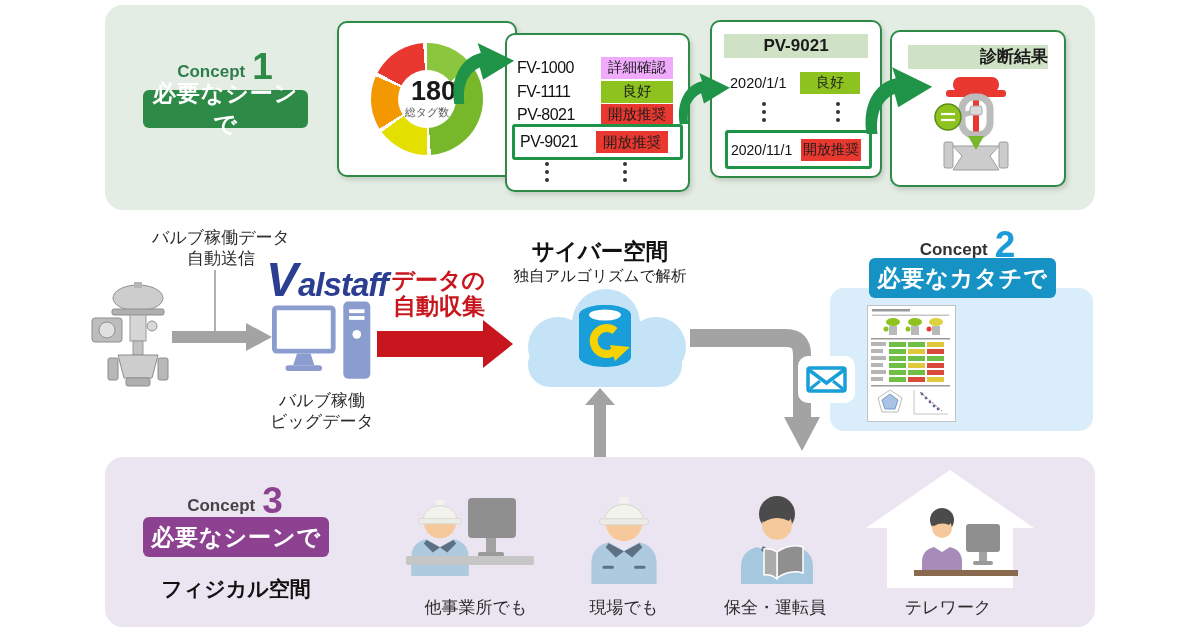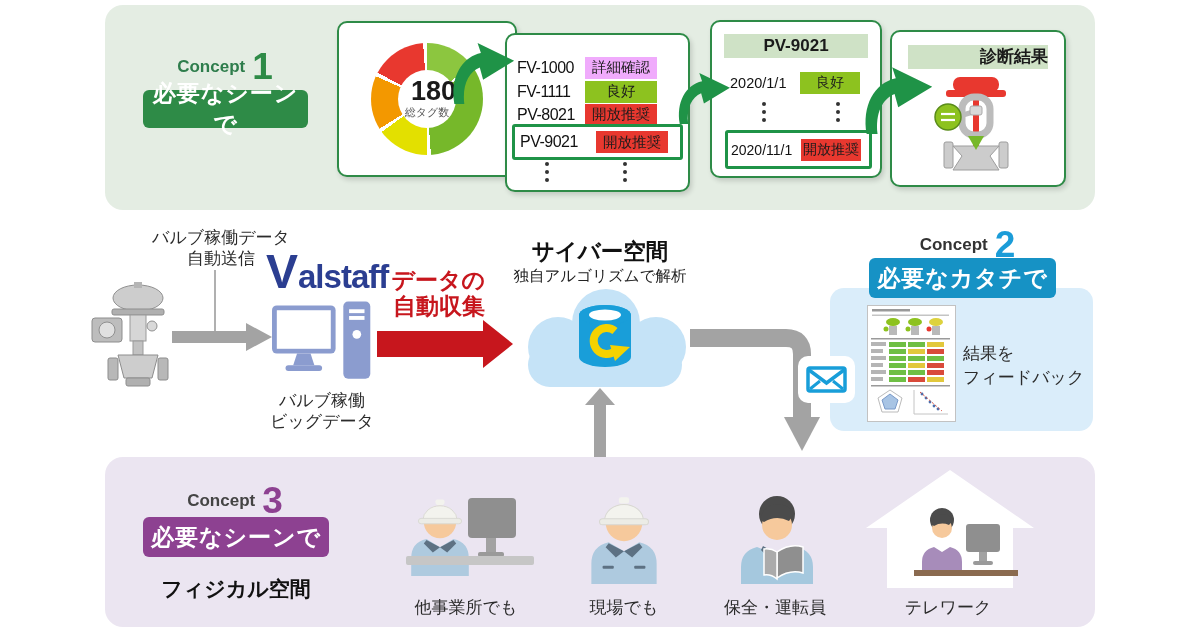--- a/index.html
+++ b/index.html
@@ -6,21 +6,21 @@
   .canvas{position:relative;width:1200px;height:630px;background:#fff;overflow:hidden;
           font-family:"Liberation Sans","DejaVu Sans",sans-serif;color:#222;}
   .abs{position:absolute;}
 
   
   .panel-top{left:105px;top:5px;width:990px;height:205px;background:#e4ede3;border-radius:18px;}
   .panel-bottom{left:105px;top:457px;width:990px;height:170px;background:#ebe5f1;border-radius:18px;}
   .panel-blue{left:830px;top:288px;width:263px;height:143px;background:#daedfa;border-radius:14px;}
 
   
-  .concept-head{display:flex;align-items:center;justify-content:center;gap:7px;}
+  .concept-head{display:flex;align-items:flex-end;justify-content:center;gap:7px;}
   .concept-head .word{font-size:17px;font-weight:bold;}
   .concept-head .num{font-size:37px;font-weight:bold;line-height:30px;}
   .c1-head{left:140px;top:52px;width:170px;} .c1-head .word{color:#2e7d4c;} .c1-head .num{color:#2e8b47;}
   .c2-head{left:880px;top:230px;width:175px;} .c2-head .word{color:#333;} .c2-head .num{color:#1b9cd8;}
   .c3-head{left:150px;top:486px;width:170px;} .c3-head .word{color:#444;} .c3-head .num{color:#8d4191;}
 
   .tagbox{color:#fff;font-weight:bold;font-size:23px;text-align:center;border-radius:6px;
           display:flex;align-items:center;justify-content:center;letter-spacing:1px;}
   .box-green{left:143px;top:90px;width:165px;height:38px;background:#2e8b47;}
   .box-blue{left:869px;top:258px;width:187px;height:40px;background:#1692c5;z-index:6;}
@@ -38,21 +38,21 @@
   .donut{position:absolute;left:32px;top:20px;width:112px;height:112px;border-radius:50%;
     background:conic-gradient(#8cc63f 0deg 53deg,#fff 53deg 57deg,#76b82a 57deg 176deg,#fff 176deg 180deg,
       #e3e000 180deg 234deg,#fff 234deg 238deg,#f39800 238deg 294deg,#fff 294deg 298deg,
       #e8382f 298deg 356deg,#fff 356deg 360deg);}
   .donut-hole{position:absolute;left:27px;top:27px;width:58px;height:58px;border-radius:50%;background:#fff;
     display:flex;flex-direction:column;align-items:center;justify-content:center;}
   .donut-value{font-size:27px;font-weight:bold;color:#1a1a1a;line-height:26px;margin-left:13px;}
   .donut-caption{font-size:11px;color:#555;margin-top:1px;white-space:nowrap;}
 
   
-  .t-row{position:absolute;left:10px;display:flex;align-items:center;height:23px;gap:0;}
+  .t-row{position:absolute;left:10px;display:flex;align-items:center;height:23px;gap:16px;}
   .t-tag{width:68px;font-size:16px;letter-spacing:-0.5px;color:#111;}
   .chip{width:72px;height:22px;display:flex;align-items:center;justify-content:center;
         font-size:14.5px;color:#1c1c1c;}
   .chip-orange{background:#f0abfc;} .chip-green{background:#8dc21f;} .chip-red{background:#e8382f;}
   .hl-row{position:absolute;left:5px;top:89px;width:160px;height:30px;border:3px solid #1f9347;
           border-radius:3px;display:flex;align-items:center;gap:8px;padding-left:5px;background:#fff;}
   .vdots{position:absolute;display:flex;flex-direction:column;gap:4px;align-items:center;}
   .vdots i{width:4px;height:4px;border-radius:50%;background:#333;}
 
   
@@ -65,21 +65,21 @@
   .h-hl{position:absolute;left:13px;top:108px;width:138px;height:33px;border:3px solid #1f9347;border-radius:3px;
         display:flex;align-items:center;gap:4px;padding-left:3px;background:#fff;}
   .h-hl .h-date{width:66px;font-size:14px;}
   .card4 .hdrbar{margin:13px 16px 0;text-align:right;}
 
   
   .tx-c{text-align:center;font-size:17px;line-height:21px;color:#2b2b2b;}
   .send-text{left:131px;top:227px;width:180px;}
   .connector{left:214px;top:270px;width:2px;height:62px;background:#b0b0b0;}
   .bigdata-text{left:252px;top:390px;width:140px;}
-  .logo{left:266px;top:244px;color:#2b3e91;font-weight:bold;white-space:nowrap;}
+  .logo{left:266px;top:252px;color:#2b3e91;font-style:italic;font-weight:bold;white-space:nowrap;}
   .logo .v{font-size:48px;} .logo .rest{font-size:33px;letter-spacing:-1px;}
   .collect-text{left:383px;top:267px;width:102px;text-align:right;color:#c7161d;
                 font-size:23px;font-weight:bold;line-height:26px;}
   .cyber-title{left:505px;top:236px;width:190px;text-align:center;font-size:22.5px;font-weight:bold;color:#111;}
   .cyber-sub{left:490px;top:266px;width:220px;text-align:center;font-size:15.5px;color:#222;}
   .feedback-text{left:963px;top:342px;width:130px;font-size:17px;line-height:24px;color:#2b2b2b;}
 
   
   .report{left:867px;top:305px;width:87px;height:115px;background:#fff;border:1px solid #c2c2c2;z-index:6;}
 
@@ -358,42 +358,38 @@
         <circle cx="54" cy="88" r="1.4" fill="#4a6fae"></circle>
           <circle cx="58" cy="92" r="1.4" fill="#4a6fae"></circle>
         <circle cx="62" cy="96" r="1.4" fill="#4a6fae"></circle>
           <circle cx="66" cy="100" r="1.4" fill="#4a6fae"></circle>
         <circle cx="70" cy="103" r="1.4" fill="#4a6fae"></circle>
         <line x1="52" y1="86" x2="74" y2="105" stroke="#d94a3a" stroke-width="1" stroke-dasharray="2,2"></line>
       </g>
     </svg>
   </div>
 
-  <div class="abs feedback-text">
-    <div>結果を</div>
-    <div>フィードバック</div>
-  </div>
 
   <div class="abs panel-bottom"></div>
 
   <div class="abs concept-head c3-head">
     <span class="word">Concept</span>
     <span class="num">3</span>
   </div>
   <div class="abs tagbox box-purple">必要なシーンで</div>
   <div class="abs phys-label">フィジカル空間</div>
 
   <svg class="abs" style="left:404px;top:482px" width="132" height="102" viewBox="0 0 132 102">
     <use href="#worker-helmet" x="0" y="4" width="72" height="90"></use>
     <rect x="64" y="16" width="48" height="40" rx="4" fill="#8f8f8f"></rect>
     <rect x="82" y="56" width="10" height="14" fill="#a2a2a2"></rect>
     <rect x="74" y="70" width="26" height="5" rx="2" fill="#9a9a9a"></rect>
     <rect x="2" y="74" width="128" height="9" rx="2" fill="#c6c6c6"></rect>
   </svg>
-  <div class="abs w-label" style="left:386px;width:160px">他事業所でも</div>
+  <div class="abs w-label" style="left:396px;width:160px">他事業所でも</div>
 
   <svg class="abs" style="left:583px;top:482px" width="82" height="102" viewBox="0 0 80 100">
     <use href="#worker-helmet" width="80" height="100"></use>
   </svg>
   <div class="abs w-label" style="left:568px;width:112px">現場でも</div>
 
   <svg class="abs" style="left:727px;top:484px" width="100" height="100" viewBox="0 0 100 100">
     <path d="M14,100 v-17 q0,-16 16,-20 l20,8 20,-8 q16,4 16,20 v17 z" fill="#a5c8de"></path>
     <circle cx="50" cy="30" r="18" fill="#4b4b4b"></circle>
     <circle cx="50" cy="41" r="15" fill="#f6c99c"></circle>

